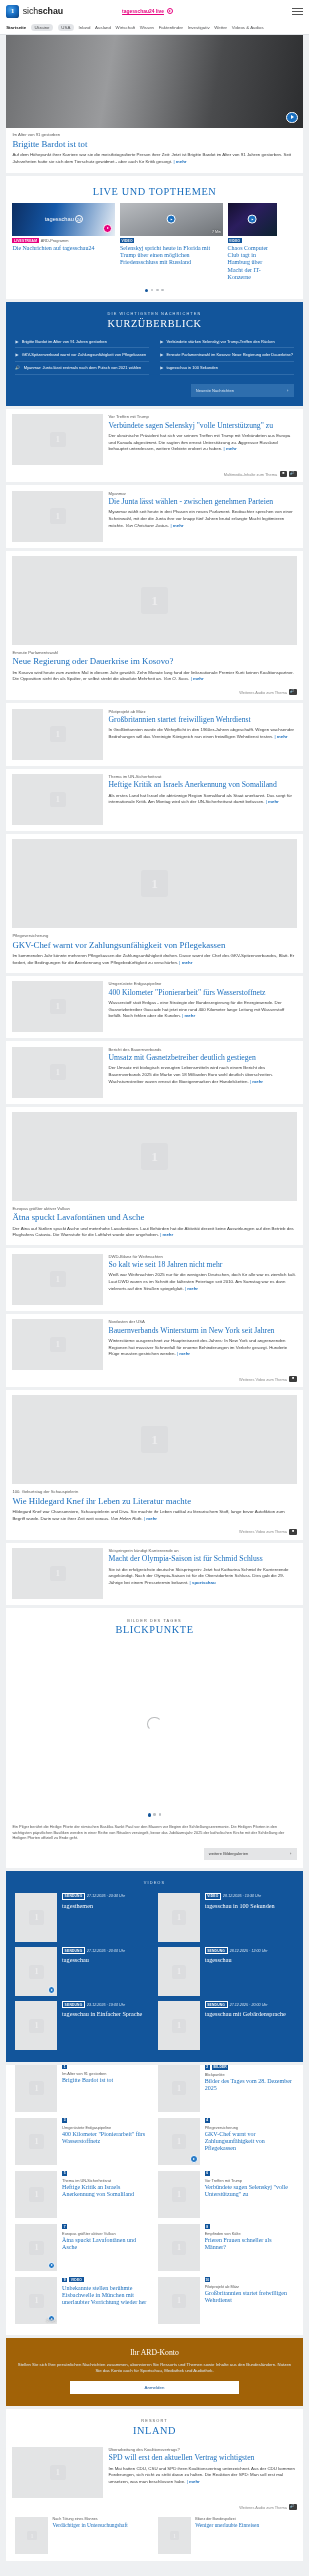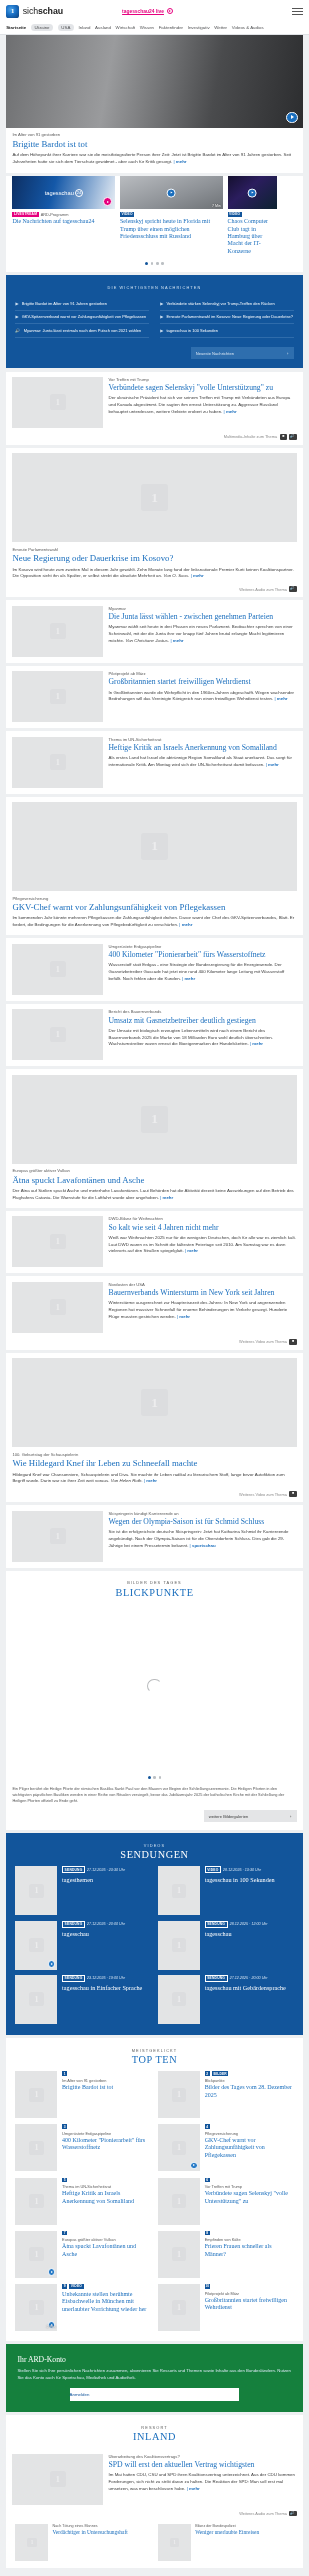--- a/index.html
+++ b/index.html
@@ -237,21 +237,21 @@
   .tt2 .kick { font-size:3.9px; color:#5a5a5a; margin-bottom:1px; }
   .tt2 .ttl { font-family:"Liberation Serif",serif; color:#1a6ebd; font-size:6px; line-height:1.22; }
   .play-b {
     position:absolute; right:2.1px; bottom:2.1px; width:7.7px;height:7.7px;border-radius:50%;
     background:#2a7cc7;border:0.6px solid #fff;display:flex;align-items:center;justify-content:center;
   }
   .play-b::after{content:"";width:0;height:0;border-left:2.1px solid #fff;
     border-top:1.3px solid transparent;border-bottom:1.3px solid transparent;margin-left:0.5px;}
 
   
-  .konto { background:#15803d; margin:0 6.2px 3.1px 6.2px; padding:10.3px 11.3px 11.3px 11.3px; }
+  .konto { background:#a16207; margin:0 6.2px 3.1px 6.2px; padding:10.3px 11.3px 11.3px 11.3px; text-align:center; }
   .konto h3 { font-family:"Liberation Serif",serif; font-weight:normal; color:#fff; font-size:7.7px; margin-bottom:4.6px; }
   .konto p { color:#dce8f4; font-size:4.3px; line-height:1.55; margin-bottom:6.2px; }
   .konto .btn { background:#fff; color:#12559b; font-size:4.4px; padding:4.1px 0; width:62%; margin:0 auto; }
 
   
   .r2 { display:grid; grid-template-columns:1fr 1fr; gap:5.2px 7.2px; padding:2.1px 9.3px 7.2px 9.3px; }
   .r2 .cell { display:flex; gap:4.1px; }
   .r2 .thumb { flex:0 0 auto; width:33px; height:37px; position:relative;}
   .r2 .kick { font-size:3.7px; color:#5a5a5a; margin-bottom:1px; }
   .r2 .ttl { font-family:"Liberation Serif",serif; color:#1a6ebd; font-size:5.4px; line-height:1.22; }
@@ -303,20 +303,23 @@
       <div class="kicker">Im Alter von 91 gestorben</div>
       <h2 class="headline">Brigitte Bardot ist tot</h2>
       <p class="teaser">
         <span>Auf dem Höhepunkt ihrer Karriere war sie die meistfotografierte Person ihrer Zeit: Jetzt ist Brigitte Bardot im Alter von 91 Jahren gestorben. Seit Jahrzehnten hatte sie sich dem Tierschutz gewidmet - aber auch für Kritik gesorgt.</span>
         <a class="more" href="#">mehr</a>
       </p>
     </div>
   </div>
 
   <div class="card">
+    <div class="sect-head">
+      <div class="sect-title">LIVE UND TOPTHEMEN</div>
+    </div>
     <div class="tt-grid" id="tt-grid">
         <div class="tt-item">
           <div class="tt-thumb ts24">
             <span>tagesschau</span>
             <span class="num">24</span>
             <div class="play-circ pink"></div>
           </div>
           <div class="tt-meta">
             <span class="badge livestream">LIVESTREAM</span>
             <span>ARD-Programm</span>
@@ -347,20 +350,21 @@
       <i class="on"></i>
       <i></i>
       <i></i>
       <i></i>
     </div>
   </div>
 
   <div class="blue-box">
     <div class="sect-head">
       <div class="sect-over">DIE WICHTIGSTEN NACHRICHTEN</div>
+      <div class="sect-title">KURZÜBERBLICK</div>
     </div>
     <div class="kb-grid" id="kb-grid">
         <div class="kb-item">
           <span class="kb-ico">▶</span>
           <span>Brigitte Bardot im Alter von 91 Jahren gestorben</span>
         </div>
         <div class="kb-item">
           <span class="kb-ico">▶</span>
           <span>Verbündete stärken Selenskyj vor Trump-Treffen den Rücken</span>
         </div>
@@ -401,20 +405,32 @@
             <p class="teaser"><span>Der ukrainische Präsident hat sich vor seinem Treffen mit Trump mit Verbündeten aus Europa und Kanada abgestimmt. Die sagten ihm erneut Unterstützung zu. Aggressor Russland behauptet unterdessen, weitere Gebiete erobert zu haben. </span><a class="more" href="#">mehr</a></p>
           </div>
         </div>
         <div class="multimedia" style="padding: 0px 6.2px 5.2px;">
           <span>Multimedia-Inhalte zum Thema</span>
           <span class="mmicon">■</span>
           <span class="mmicon">🔊</span>
         </div>
       </div>
       <div class="card">
+        <div class="arow">
+          <div class="ph thumb">
+            <div class="ph-logo mid">1</div>
+          </div>
+          <div class="body">
+            <div class="kicker">Myanmar</div>
+            <h2 class="headline">Die Junta lässt wählen - zwischen genehmen Parteien</h2>
+            <p class="teaser"><span>Myanmar wählt seit heute in drei Phasen ein neues Parlament. Beobachter sprechen von einer Scheinwahl, mit der die Junta ihre vor knapp fünf Jahren brutal erlangte Macht legitimieren möchte. </span><i>Von Christiane Justus. </i><a class="more" href="#">mehr</a></p>
+          </div>
+        </div>
+      </div>
+      <div class="card">
         <div class="astack">
           <div class="ph wide">
             <div class="ph-logo ">1</div>
           </div>
           <div class="body">
             <div class="kicker">Erneute Parlamentswahl</div>
             <h2 class="headline">Neue Regierung oder Dauerkrise im Kosovo?</h2>
             <p class="teaser"><span>Im Kosovo wird heute zum zweiten Mal in diesem Jahr gewählt. Zehn Monate lang fand der linksnationale Premier Kurti keinen Koalitionspartner. Die Opposition sieht ihn als Spalter, er selbst strebt die absolute Mehrheit an. </span><i>Von O. Soos. </i><a class="more" href="#">mehr</a></p>
           </div>
         </div>
@@ -422,32 +438,20 @@
           <span>Weiteres Audio zum Thema</span>
           <span class="mmicon">🔊</span>
         </div>
       </div>
       <div class="card">
         <div class="arow">
           <div class="ph thumb">
             <div class="ph-logo mid">1</div>
           </div>
           <div class="body">
-            <div class="kicker">Myanmar</div>
-            <h2 class="headline">Die Junta lässt wählen - zwischen genehmen Parteien</h2>
-            <p class="teaser"><span>Myanmar wählt seit heute in drei Phasen ein neues Parlament. Beobachter sprechen von einer Scheinwahl, mit der die Junta ihre vor knapp fünf Jahren brutal erlangte Macht legitimieren möchte. </span><i>Von Christiane Justus. </i><a class="more" href="#">mehr</a></p>
-          </div>
-        </div>
-      </div>
-      <div class="card">
-        <div class="arow">
-          <div class="ph thumb">
-            <div class="ph-logo mid">1</div>
-          </div>
-          <div class="body">
             <div class="kicker">Pilotprojekt ab März</div>
             <h2 class="headline">Großbritannien startet freiwilligen Wehrdienst</h2>
             <p class="teaser"><span>In Großbritannien wurde die Wehrpflicht in den 1960er-Jahren abgeschafft. Wegen wachsender Bedrohungen will das Vereinigte Königreich nun einen freiwilligen Wehrdienst testen. </span><a class="more" href="#">mehr</a></p>
           </div>
         </div>
       </div>
       <div class="card">
         <div class="arow">
           <div class="ph thumb">
             <div class="ph-logo mid">1</div>
@@ -507,21 +511,21 @@
           </div>
         </div>
       </div>
       <div class="card">
         <div class="arow">
           <div class="ph thumb">
             <div class="ph-logo mid">1</div>
           </div>
           <div class="body">
             <div class="kicker">DWD-Bilanz für Weihnachten</div>
-            <h2 class="headline">So kalt wie seit 4 Jahren nicht mehr</h2>
+            <h2 class="headline">So kalt wie seit 18 Jahren nicht mehr</h2>
             <p class="teaser"><span>Weiß war Weihnachten 2025 nur für die wenigsten Deutschen, doch für alle war es ziemlich kalt. Laut DWD waren es im Schnitt die kältesten Feiertage seit 2010. Am Samstag war es dann vielerorts auf den Straßen spiegelglatt. </span><a class="more" href="#">mehr</a></p>
           </div>
         </div>
       </div>
       <div class="card">
         <div class="arow">
           <div class="ph thumb">
             <div class="ph-logo mid">1</div>
           </div>
           <div class="body">
@@ -535,37 +539,37 @@
           <span class="mmicon">■</span>
         </div>
       </div>
       <div class="card">
         <div class="astack">
           <div class="ph wide">
             <div class="ph-logo ">1</div>
           </div>
           <div class="body">
             <div class="kicker">100. Geburtstag der Schauspielerin</div>
-            <h2 class="headline">Wie Hildegard Knef ihr Leben zu Schneefall machte</h2>
+            <h2 class="headline">Wie Hildegard Knef ihr Leben zu Literatur machte</h2>
             <p class="teaser"><span>Hildegard Knef war Chansonniere, Schauspielerin und Diva. Sie machte ihr Leben radikal zu literarischem Stoff, lange bevor Autofiktion zum Begriff wurde. Darin war sie ihrer Zeit weit voraus. </span><i>Von Helen Roth. </i><a class="more" href="#">mehr</a></p>
           </div>
         </div>
         <div class="multimedia" style="padding: 0px 6.2px 5.2px;">
           <span>Weiteres Video zum Thema</span>
           <span class="mmicon">■</span>
         </div>
       </div>
       <div class="card">
         <div class="arow">
           <div class="ph thumb">
             <div class="ph-logo mid">1</div>
           </div>
           <div class="body">
             <div class="kicker">Skispringerin kündigt Karriereende an</div>
-            <h2 class="headline">Wegen der Olympia-Saison ist für Schmid Schluss</h2>
+            <h2 class="headline">Macht der Olympia-Saison ist für Schmid Schluss</h2>
             <p class="teaser"><span>Sie ist die erfolgreichste deutsche Skispringerin: Jetzt hat Katharina Schmid ihr Karriereende angekündigt. Nach der Olympia-Saison ist für die Oberstdorferin Schluss. Dies gab die 29-Jährige bei einem Pressetermin bekannt. </span><a class="more" href="#">sportschau</a></p>
           </div>
         </div>
       </div>
     </div>
 
   <div class="card">
     <div class="sect-head">
       <div class="sect-over">BILDER DES TAGES</div>
       <div class="sect-title">BLICKPUNKTE</div>
@@ -583,21 +587,20 @@
       <div class="bp-btn">
         <span>weitere Bildergalerien</span>
         <span>›</span>
       </div>
     </div>
   </div>
 
   <div class="blue-box">
     <div class="sect-head">
       <div class="sect-over">VIDEOS</div>
-      <div class="sect-title">SENDUNGEN</div>
     </div>
     <div class="sd-grid" id="sd-grid">
         <div class="sd-item">
           <div class="ph sd-thumb">
             <div class="ph-logo mid">1</div>
           </div>
           <div class="sd-body">
             <div class="sd-meta">
               <span class="badge sendung">SENDUNG</span>
               <span>27.12.2025 · 23:30 Uhr</span>
@@ -663,24 +666,20 @@
               <span class="badge sendung">SENDUNG</span>
               <span>27.12.2025 · 20:00 Uhr</span>
             </div>
             <div class="sd-title">tagesschau mit Gebärdensprache</div>
           </div>
         </div>
       </div>
   </div>
 
   <div class="card">
-    <div class="sect-head">
-      <div class="sect-over">MEISTGEKLICKT</div>
-      <div class="sect-title">TOP TEN</div>
-    </div>
     <div class="tten-grid" id="tten-grid">
         <div class="tt2">
           <div class="ph thumb">
             <div class="ph-logo mid">1</div>
           </div>
           <div class="body">
             <div class="meta">
               <span class="rank">1</span>
             </div>
             <div class="kick">Im Alter von 91 gestorben</div>

